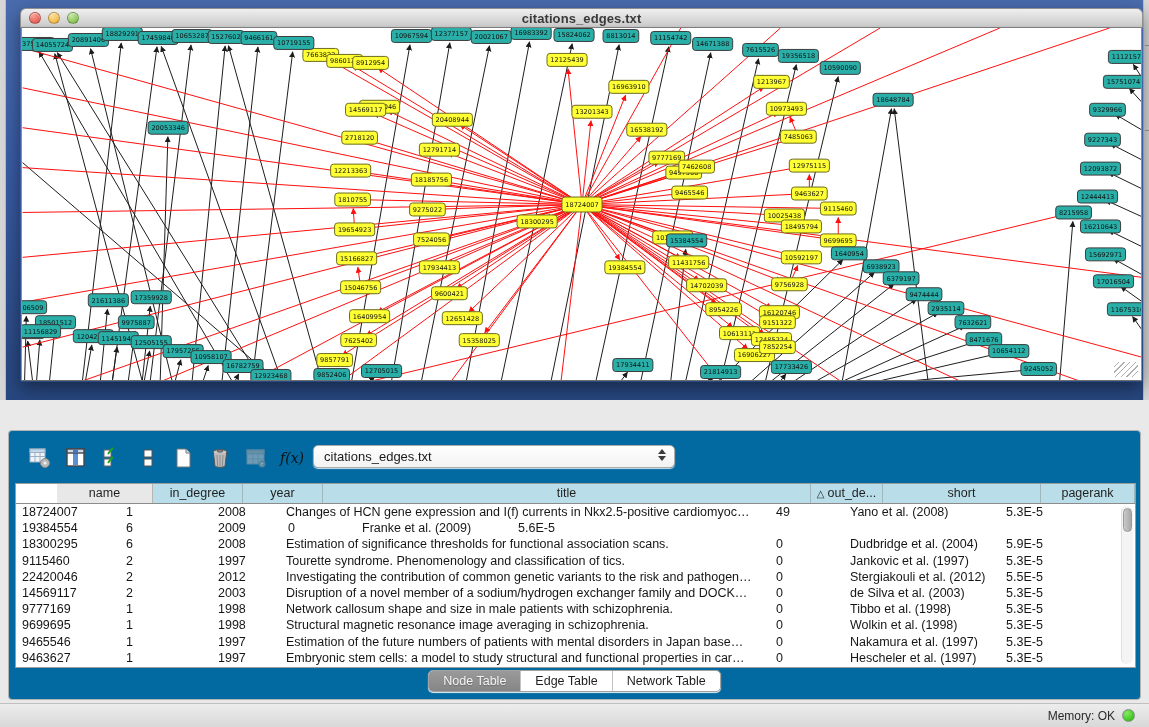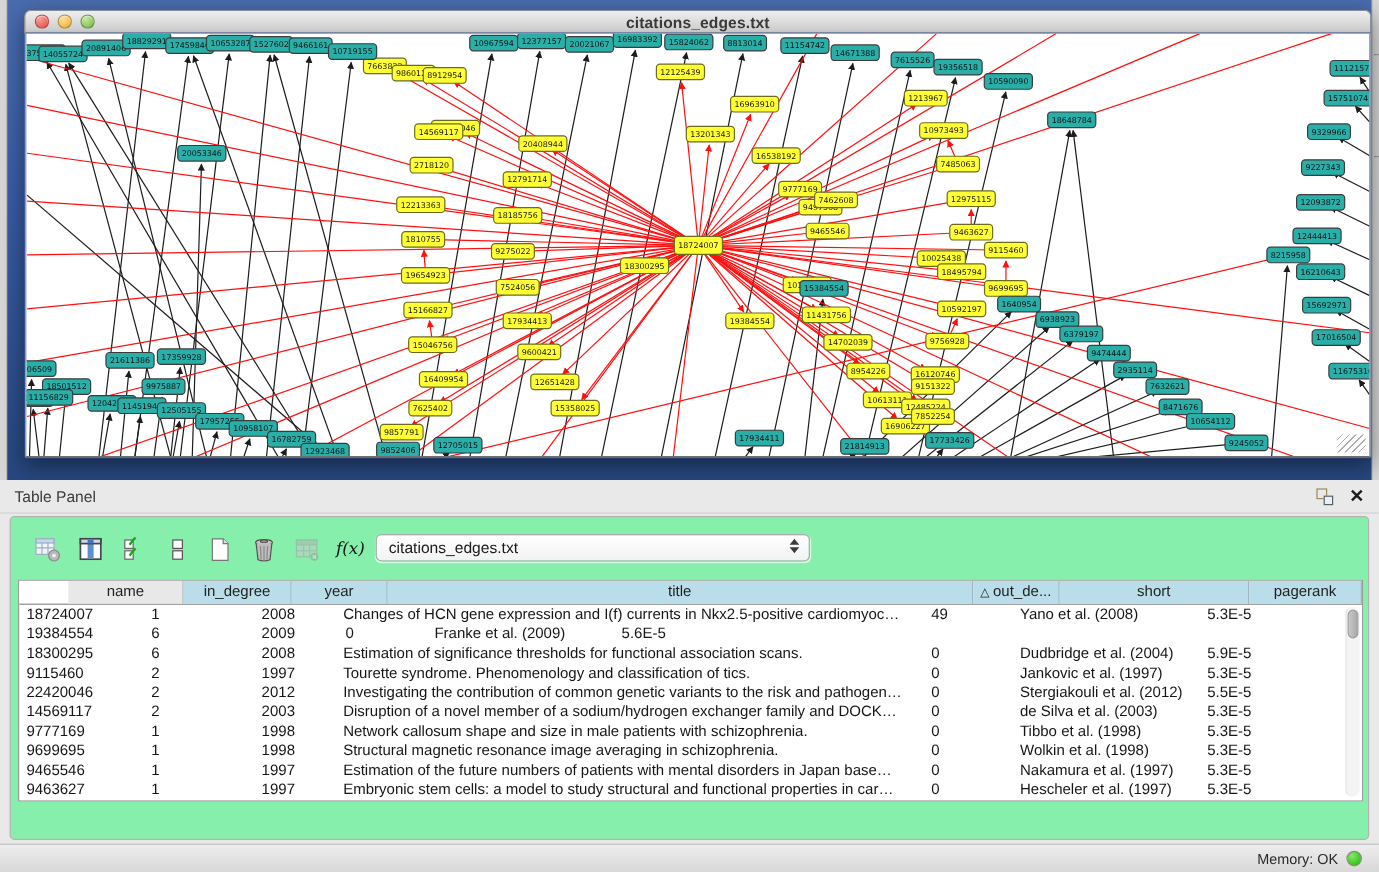--- a/index.html
+++ b/index.html
@@ -38,21 +38,21 @@
   .table-panel { position:absolute; left:0; top:400px; width:1149px; height:327px;
     background:#e9e9e9; }
   .panel-header { position:relative; height:28px; border-bottom:1px solid #d2d2d2; }
   .panel-title { position:absolute; left:12px; top:6px; font-size:13px; color:#3c3c3c; }
   .float-icon { position:absolute; right:38px; top:7px; width:14px; height:14px; cursor:default;}
   .float-icon .sq-back { position:absolute; left:0; top:0; width:9px; height:9px; border:1.4px solid #9d8a55; }
   .float-icon .sq-front{ position:absolute; right:0; bottom:0; width:8px; height:8px; border:1.4px solid #55606e; background:#eee; }
   .close-icon { position:absolute; right:12px; top:4px; font-size:15px; font-weight:bold; color:#1c1c1c; }
 
   .panel-body { position:absolute; left:8px; top:30px; width:1133px; height:270px;
-    background:#86efac; border:1px solid #b3b3b3; border-radius:4px; }
+    background:#0369a1; border:1px solid #b3b3b3; border-radius:4px; }
 
   .toolbar { position:absolute; left:18px; top:12px; height:30px; display:flex; align-items:center; gap:10px; }
   .tb-btn { width:26px; height:26px; display:flex; align-items:center; justify-content:center; position:relative; }
   .tb-btn svg { display:block; }
   .fx { font-family:"DejaVu Serif", serif; font-style:italic; font-size:14px; color:#111; }
   .dropdown { position:absolute; left:304px; top:14px; width:362px; height:23px;
     background:linear-gradient(180deg,#ffffff,#f2f2f2); border:1px solid #adadad;
     border-radius:5px; display:flex; align-items:center; font-size:13px; color:#1a1a1a;
     padding-left:10px; box-shadow:0 1px 1px rgba(255,255,255,.8); }
   .stepper { position:absolute; right:8px; top:3px; display:flex; flex-direction:column; gap:2px; }
@@ -741,28 +741,20 @@
             <rect x="750.9" y="333.5" width="40.2" height="13" rx="3" fill="#29afa8" stroke="#3c3c3c" stroke-width="1"></rect>
             <text x="771" y="342.4" text-anchor="middle" font-size="6.6" font-family="&quot;DejaVu Sans&quot;, sans-serif" fill="#111">17733426</text>
           </g>
         </svg>
       <div class="resize-grip"></div>
     </div>
   </div>
 </div>
 
 <div class="table-panel">
-  <div class="panel-header">
-    <span class="panel-title">Table Panel</span>
-    <span class="float-icon">
-        <i class="sq-back"></i>
-        <i class="sq-front"></i>
-      </span>
-    <span class="close-icon">✕</span>
-  </div>
 
   <div class="panel-body">
     <div class="toolbar">
       <div class="tb-btn">
         <svg width="22" height="22">
           <rect x="1" y="2" width="15" height="13" fill="#eef4fa" stroke="#9bb0c4"></rect>
           <rect x="1" y="2" width="15" height="3.5" fill="#c4d8ec" stroke="#9bb0c4"></rect>
           <line x1="6" y1="5" x2="6" y2="15" stroke="#9bb0c4"></line>
             <line x1="11" y1="5" x2="11" y2="15" stroke="#9bb0c4"></line>
           <line x1="1" y1="9.5" x2="16" y2="9.5" stroke="#9bb0c4"></line>
@@ -931,19 +923,26 @@
             <div class="td" style="width: 72px; padding-left: 6px;">0</div>
             <div class="td" style="width: 158px; padding-left: 8px;">Hescheler et al. (1997)</div>
             <div class="td" style="width: 94px; padding-left: 6px;">5.3E-5</div>
           </div>
         </div>
       <div class="vscroll">
         <div class="vthumb"></div>
       </div>
     </div>
 
+    <div class="tabs-row">
+      <div class="tab-group" id="tabgroup">
+          <div class="tab active">Node Table</div>
+          <div class="tab">Edge Table</div>
+          <div class="tab">Network Table</div>
+        </div>
+    </div>
   </div>
 
   <div class="status-bar">
     <span class="mem-label">Memory: OK</span>
     <span class="mem-dot"></span>
   </div>
 </div>
 
 </body></html>

